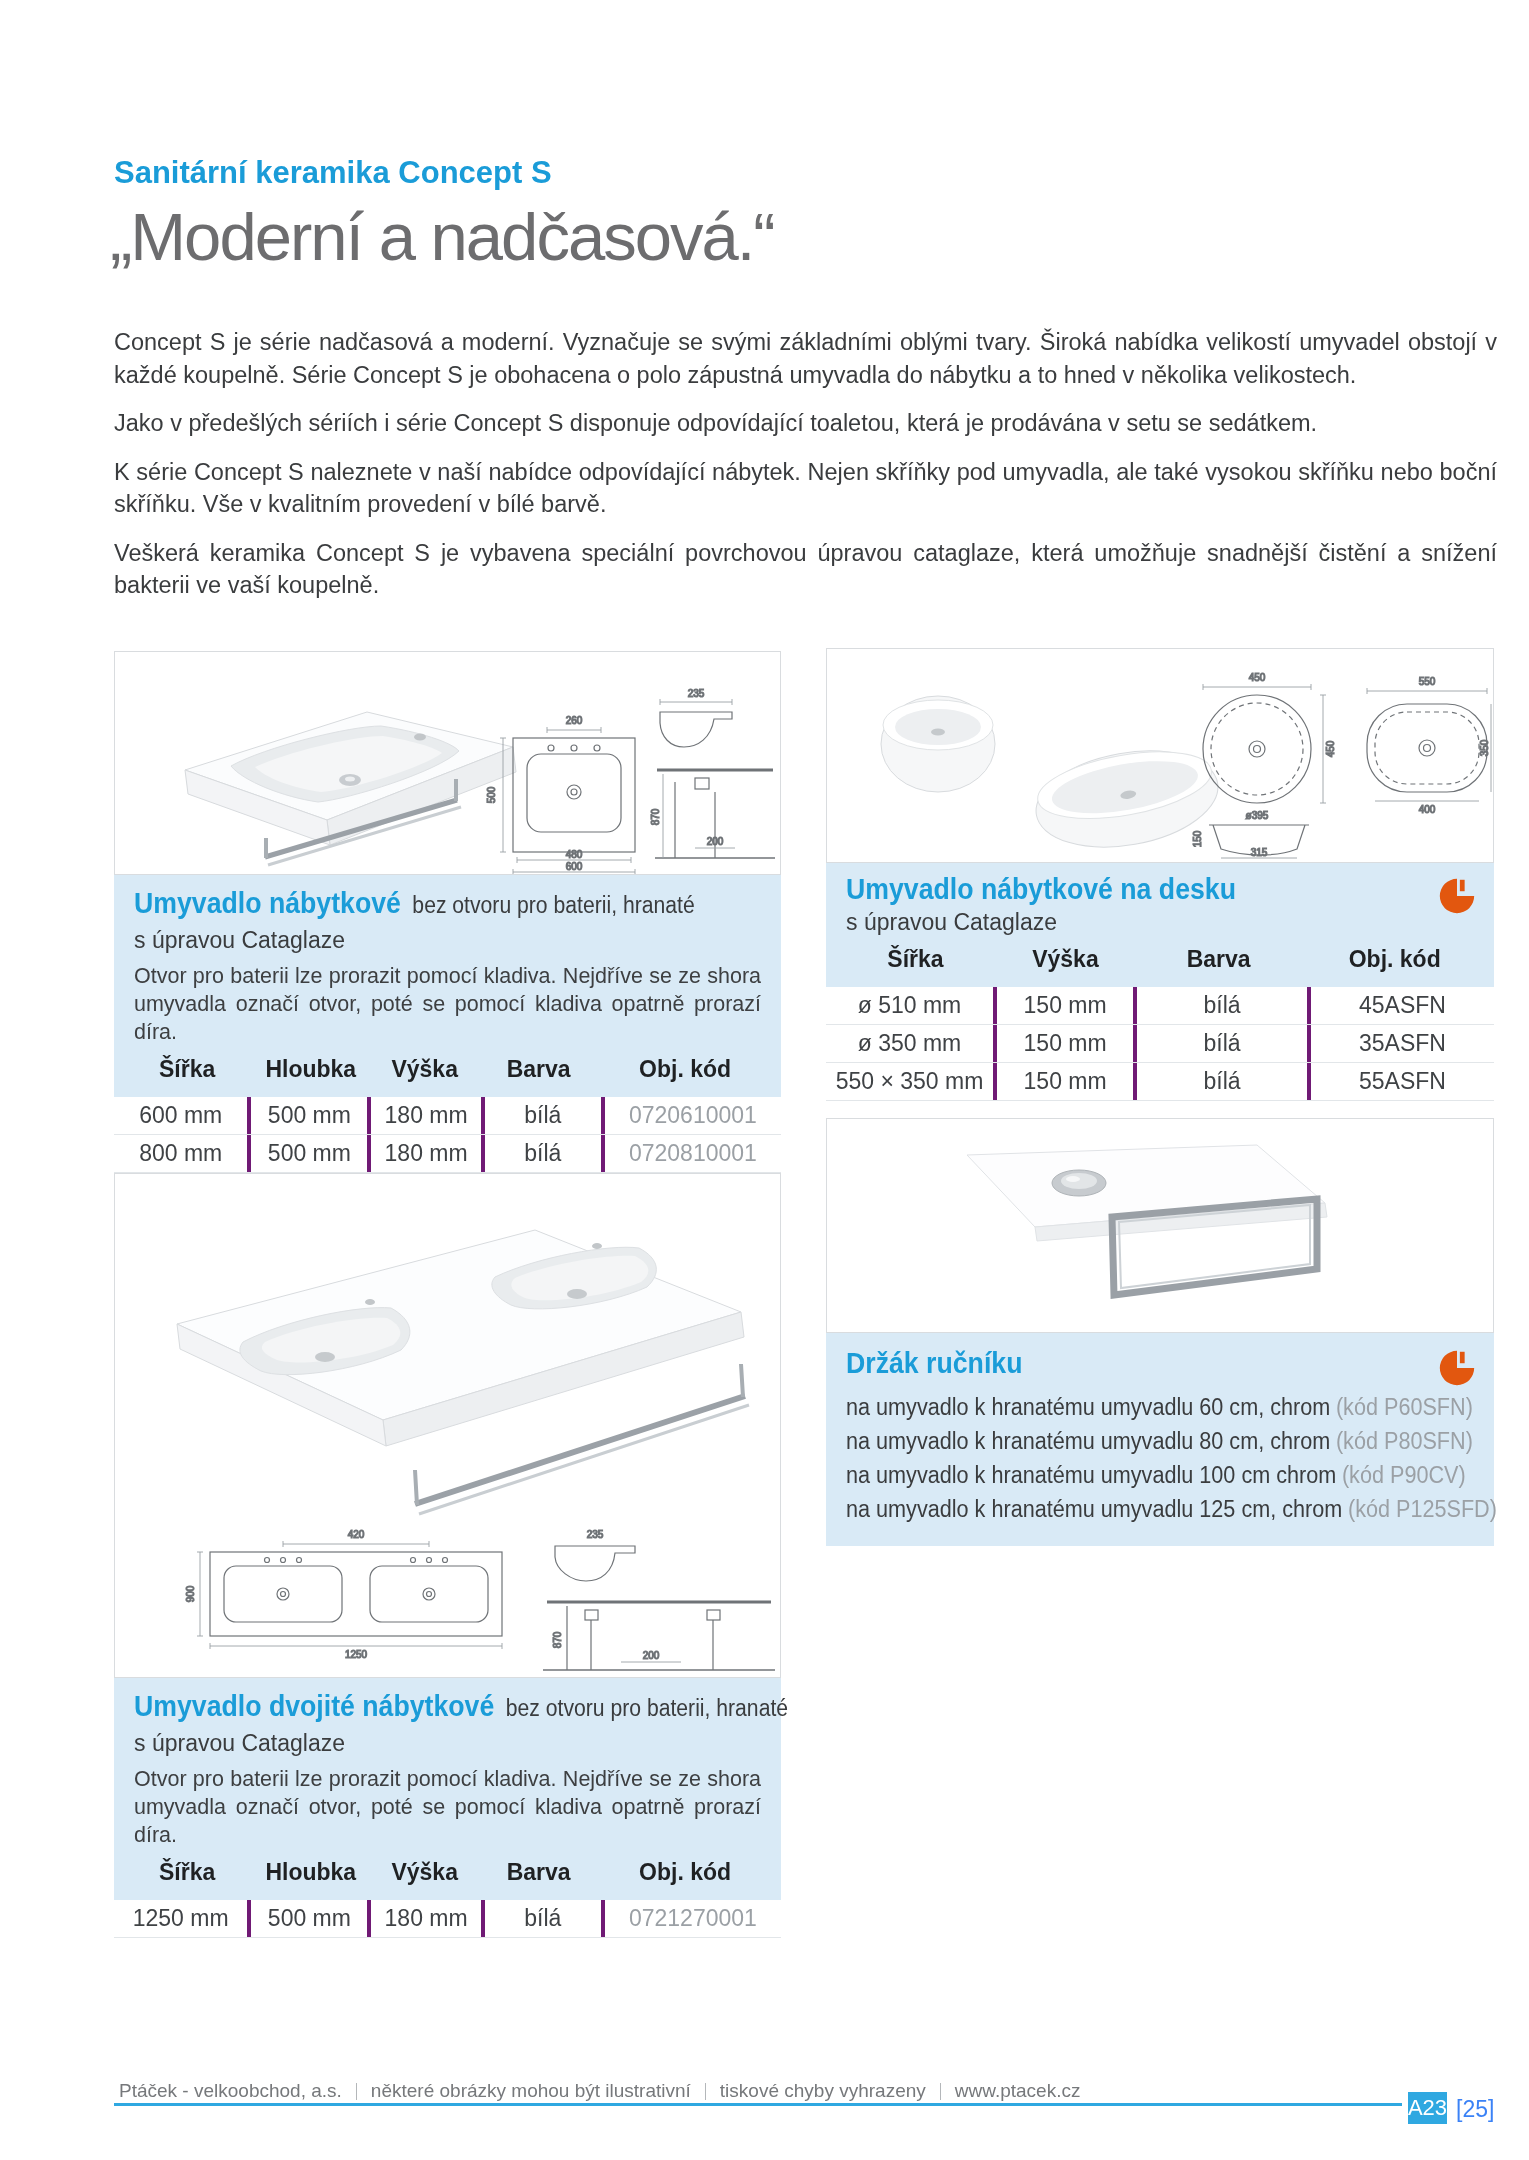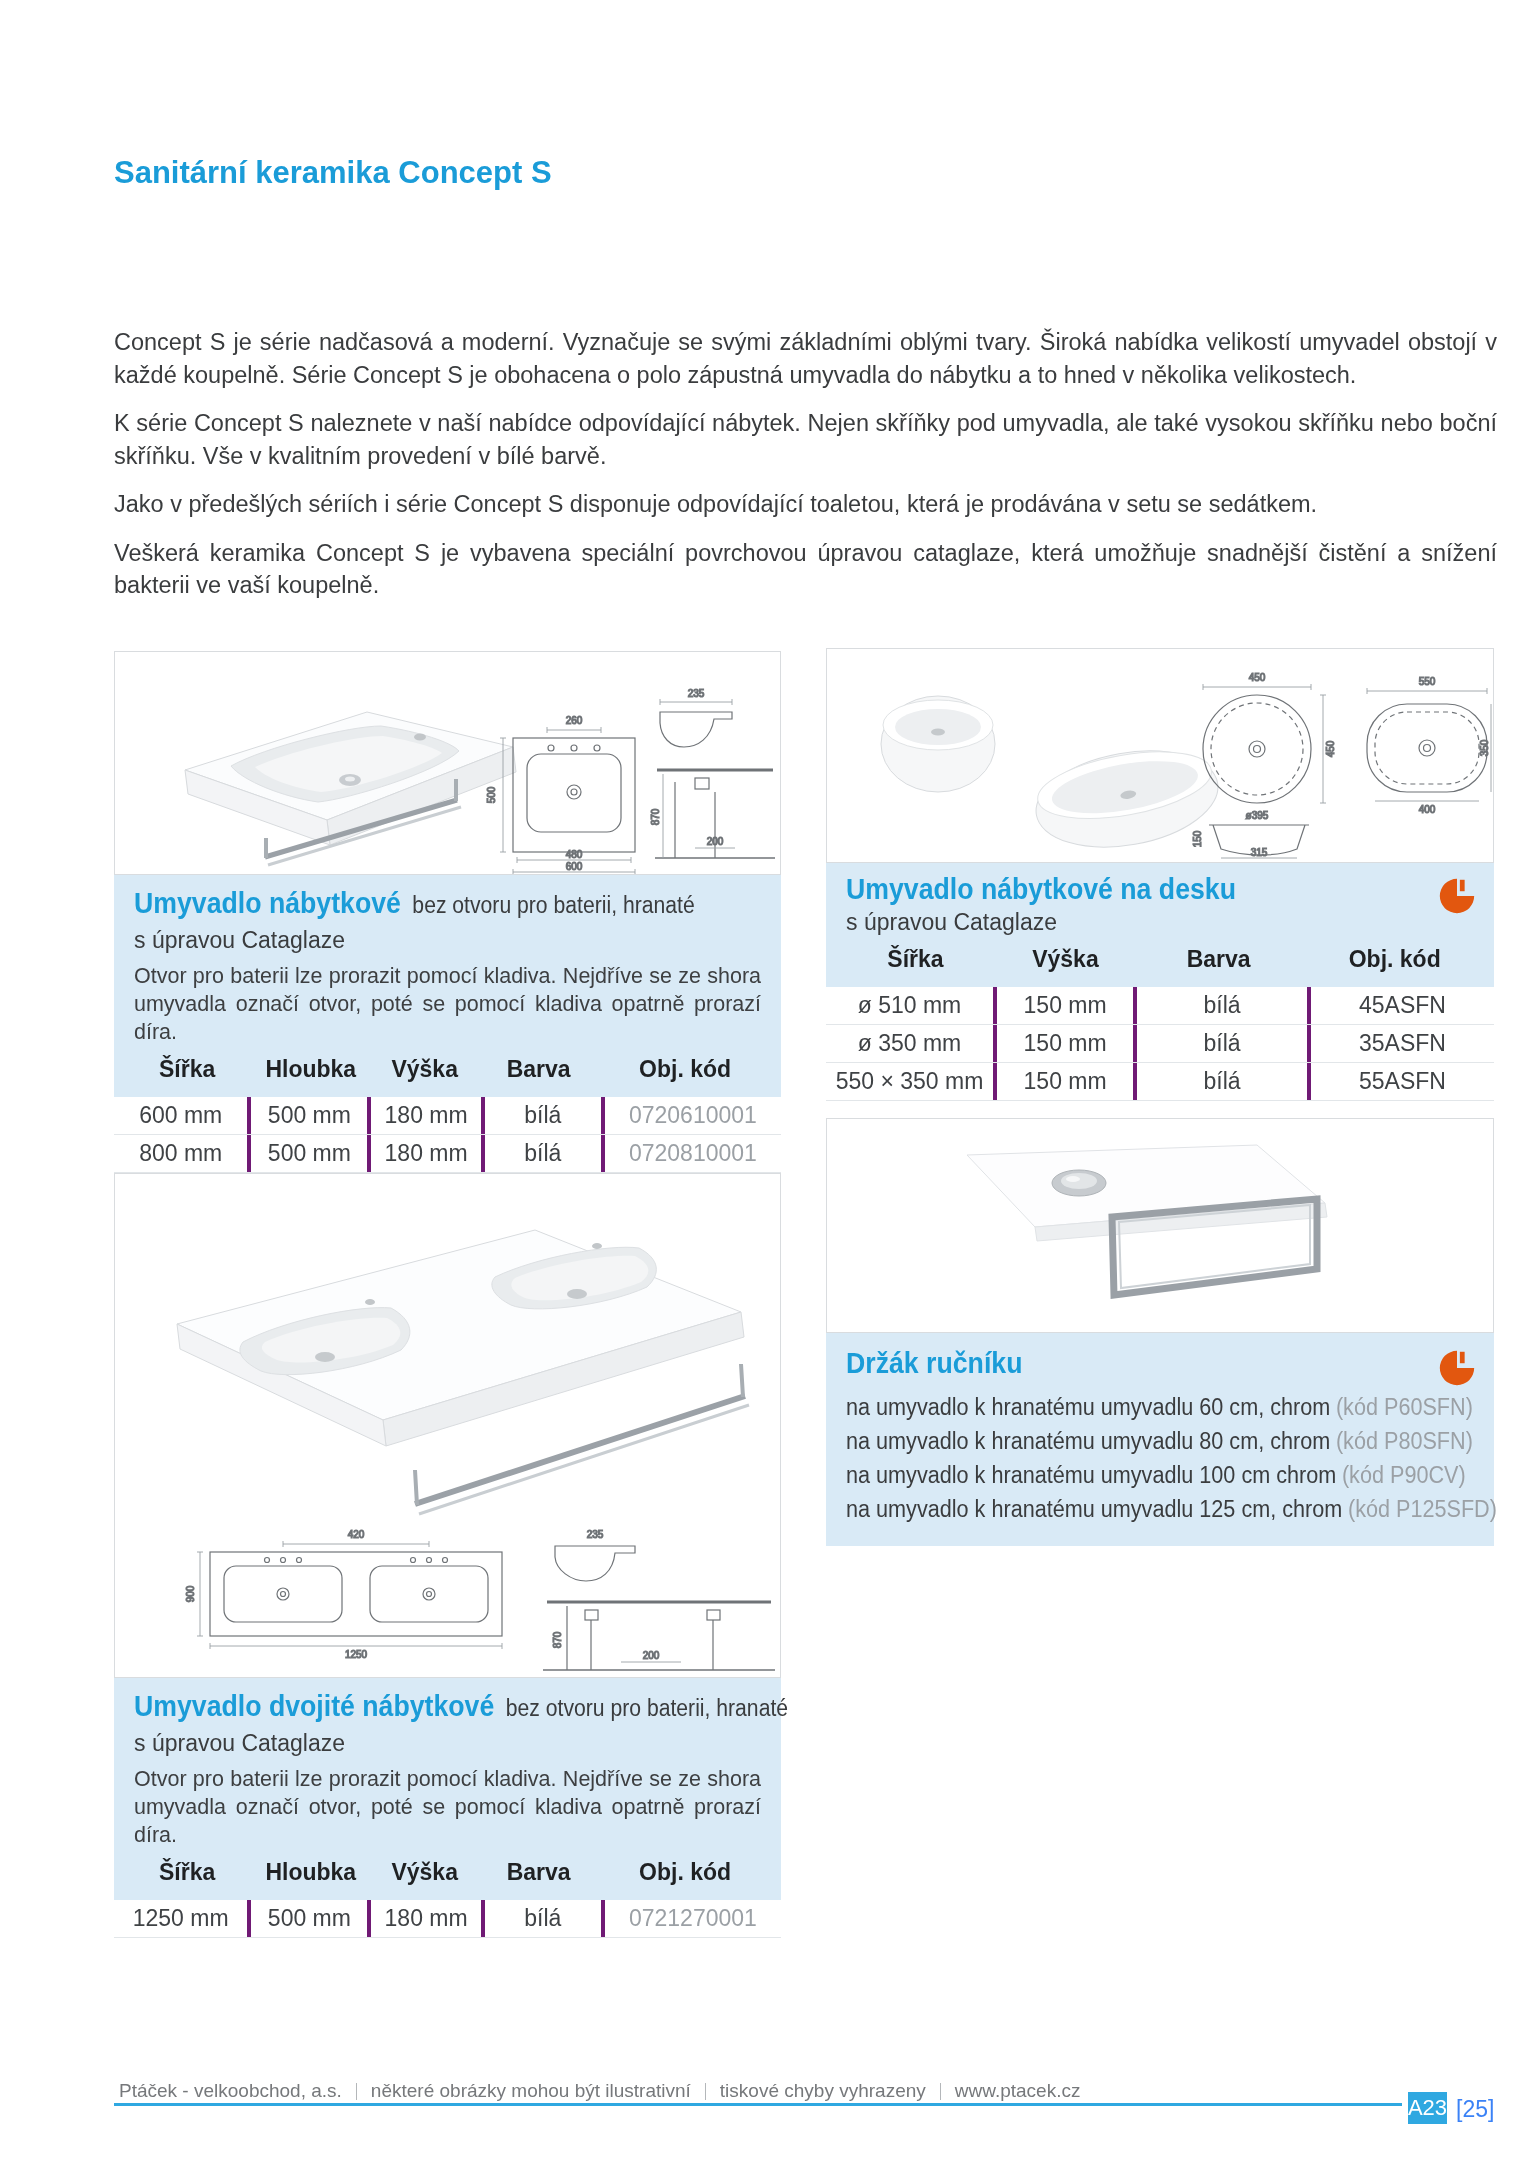--- a/index.html
+++ b/index.html
@@ -62,24 +62,25 @@
   .f-code{position:absolute;left:1372px;top:2092px;width:39px;height:32px;background:var(--bright);
           color:#fff;font-size:22px;display:flex;align-items:center;justify-content:center;}
   .f-num{position:absolute;left:1420px;top:2096px;font-size:23px;color:#3b82f6;}
 </style>
 </head>
 <body>
 
 <div class="page">
 
   <div class="eyebrow">Sanitární keramika Concept S</div>
+  <div class="main-title">„Moderní a nadčasová.“</div>
   <div class="intro">
     <p>Concept S je série nadčasová a moderní. Vyznačuje se svými základními oblými tvary. Široká nabídka velikostí umyvadel obstojí v každé koupelně. Série Concept S je obohacena o polo zápustná umyvadla do nábytku a to hned v několika velikostech.</p>
+    <p>Jako v předešlých sériích i série Concept S disponuje odpovídající toaletou, která je prodávána v setu se sedátkem.</p>
     <p>K série Concept S naleznete v naší nabídce odpovídající nábytek. Nejen skříňky pod umyvadla, ale také vysokou skříňku nebo boční skříňku. Vše v kvalitním provedení v bílé barvě.</p>
-    <p>Jako v předešlých sériích i série Concept S disponuje odpovídající toaletou, která je prodávána v setu se sedátkem.</p>
     <p>Veškerá keramika Concept S je vybavena speciální povrchovou úpravou cataglaze, která umožňuje snadnější čistění a snížení bakterii ve vaší koupelně.</p>
   </div>
 
   <div class="card" style="left:78px;top:651px;width:667px;">
     <div class="img-area" style="height:224px;">
       <svg width="665" height="222" viewBox="0 0 665 222">
         <g>
           <polygon points="70,118 252,60 398,95 212,168" fill="#fbfcfd" stroke="#d7dadd"></polygon>
           <polygon points="212,168 398,95 401,120 215,193" fill="#edeff1" stroke="#d7dadd"></polygon>
           <polygon points="70,118 212,168 215,193 73,142" fill="#f3f4f6" stroke="#d7dadd"></polygon>

